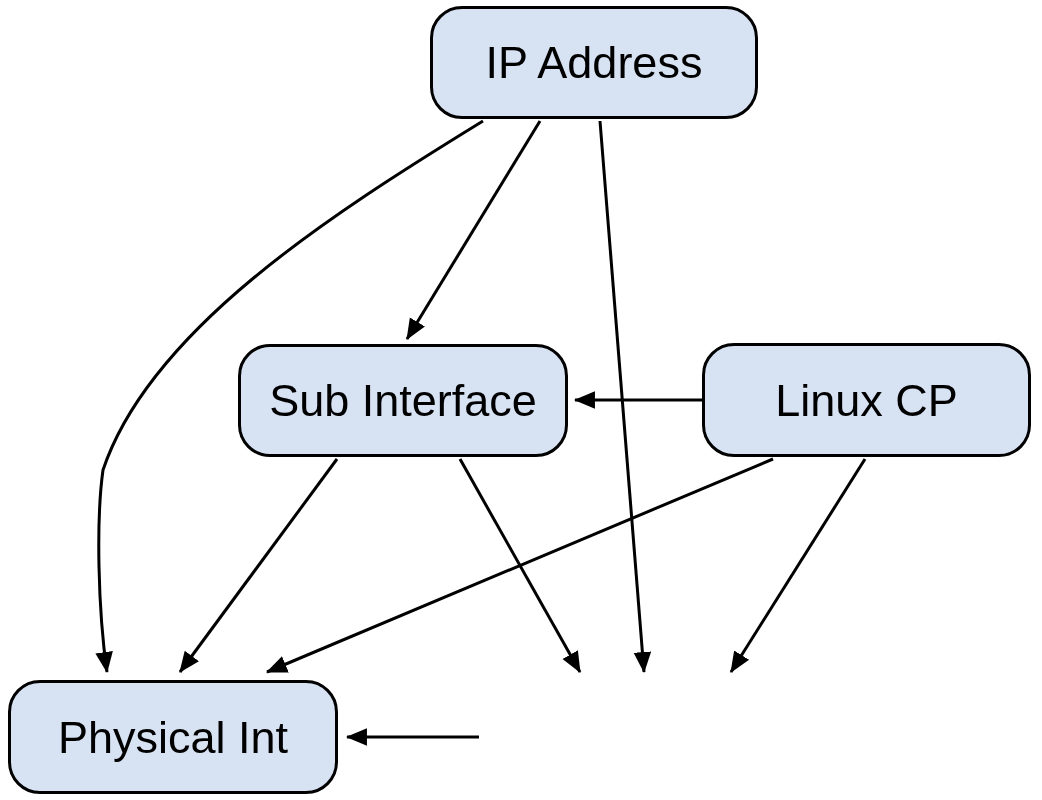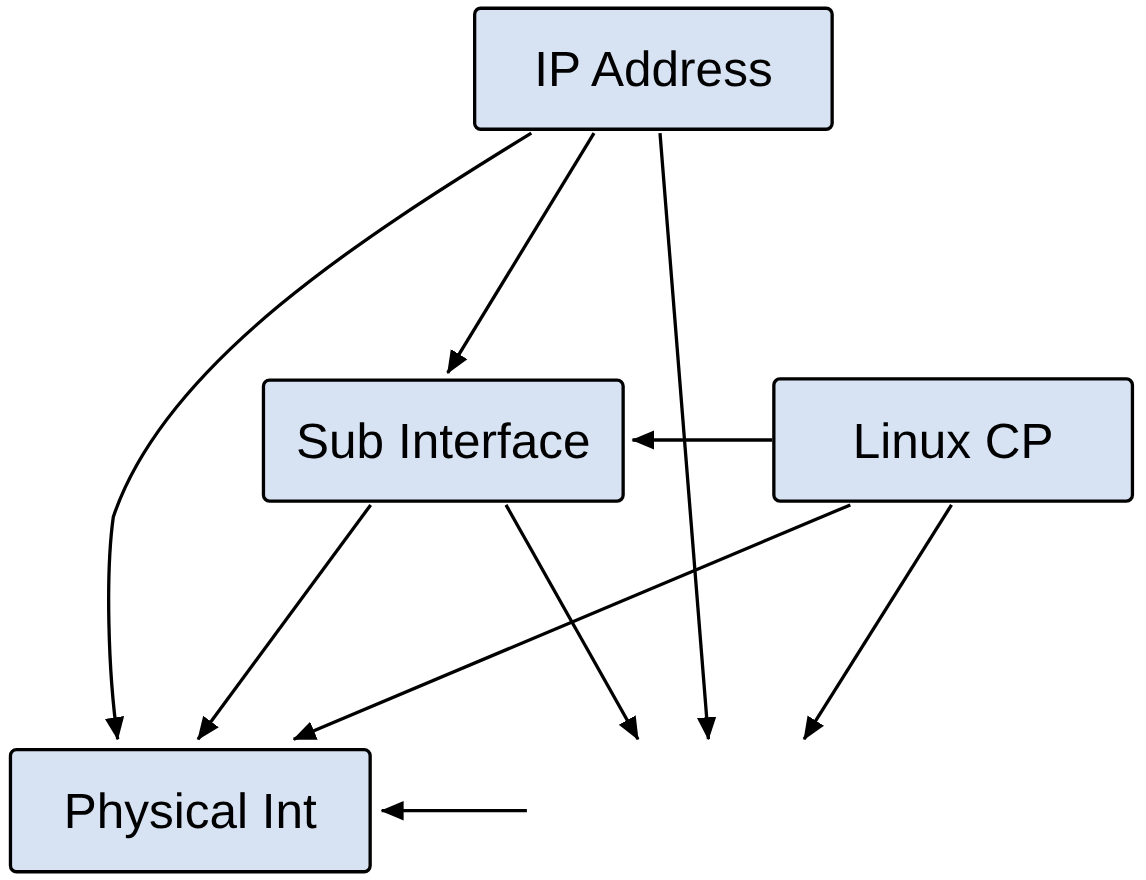--- a/index.html
+++ b/index.html
@@ -27,21 +27,21 @@
     stroke-width: 3;
   }
 
   .node {
     position: absolute;
     display: flex;
     align-items: center;
     justify-content: center;
     background: var(--node-fill, #d7e2f3);
     border: 3.5px solid var(--node-border, #000000);
-    border-radius: 7px;
+    border-radius: 32px;
     color: var(--text-color, #000000);
     font-size: 45px;
     line-height: 1;
     white-space: nowrap;
     text-align: center;
   }
 
   .node-label { pointer-events: none; }
 </style>
 </head>

